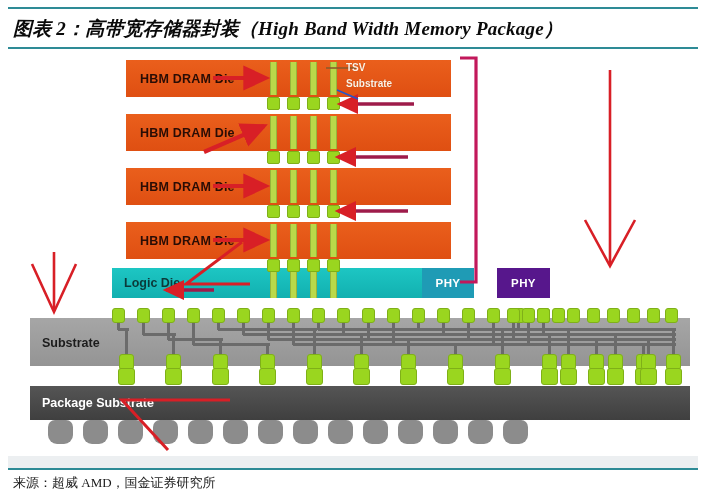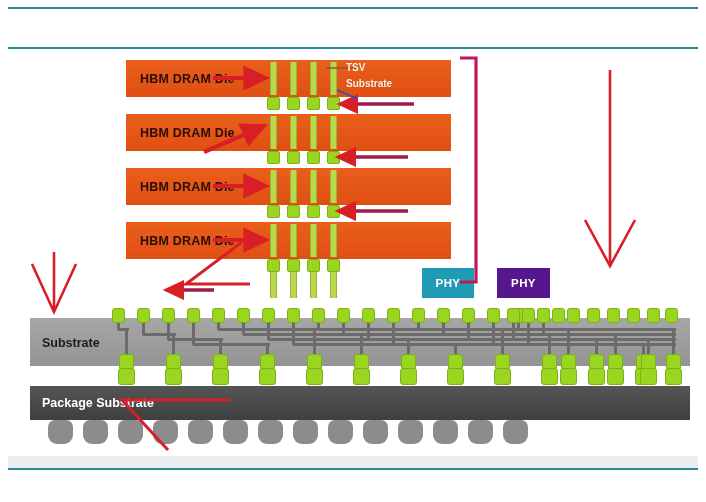--- a/index.html
+++ b/index.html
@@ -140,20 +140,21 @@
     line-height:12px;white-space:nowrap;
     text-shadow:0 0 1px rgba(0,0,0,.25);
   }
 </style>
 </head>
 <body>
 
 <div id="page">
 
   <div class="rule top"></div>
+  <div class="title">图表 2：高带宽存储器封装（High Band Width Memory Package）</div>
   <div class="rule bot"></div>
 
   <div id="diagram">
 
     <div class="lyr dram" style="left:118px;top:8px;width:325px;">
       <span>HBM DRAM Die</span>
     </div>
     <div class="lyr dram" style="left:118px;top:62px;width:325px;">
       <span>HBM DRAM Die</span>
     </div>
@@ -203,20 +204,23 @@
         <div class="tsv" style="left: 322px; top: 218px; width: 7px; height: 28px;"></div>
       </div>
 
     <div class="tsvtxt" style="left:338px;top:10px;">
       <span>TSV</span>
     </div>
     <div class="tsvtxt" style="left:338px;top:26px;">
       <span>Substrate</span>
     </div>
 
+    <div class="lyr logic" style="left:104px;top:216px;width:362px;">
+      <span>Logic Die</span>
+    </div>
     <div class="phy-logic" style="left:414px;top:216px;width:52px;height:30px;">
       <span>PHY</span>
     </div>
 
     <div class="phy-gpu" style="left:489px;top:216px;width:53px;height:30px;">
       <span>PHY</span>
     </div>
 
     <div class="lyr interposer" style="left:22px;top:266px;width:660px;"></div>
     <div class="interposer-label" style="left:34px;top:284px;">Substrate</div>
@@ -399,14 +403,15 @@
       </g>
       <g stroke="#d81f26" stroke-width="3" fill="none">
         <path d="M160,398 L114,348 L222,348"></path>
       </g>
     </svg>
 
   </div>
 
   <div class="footbg"></div>
   <div class="footrule"></div>
+  <div class="source">来源：超威 AMD，国金证券研究所</div>
 
 </div>
 
 </body></html>

